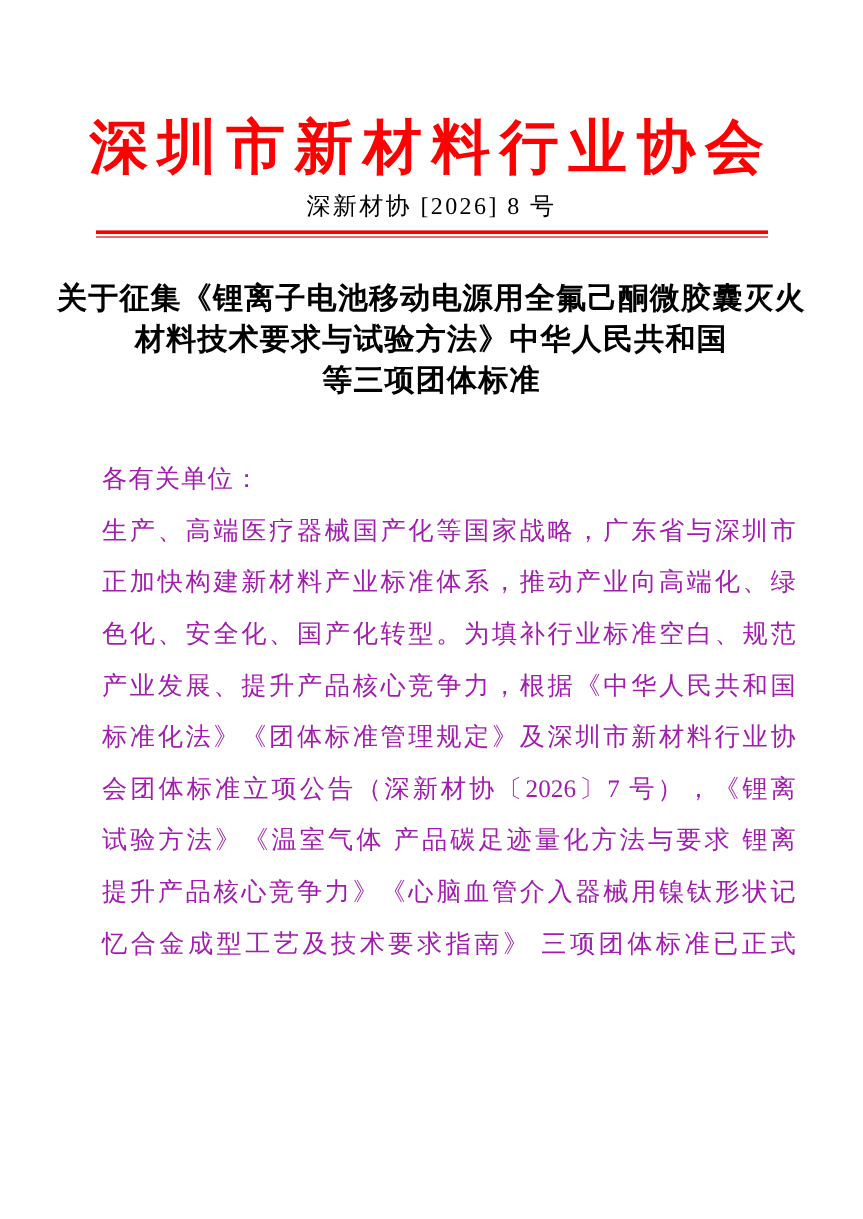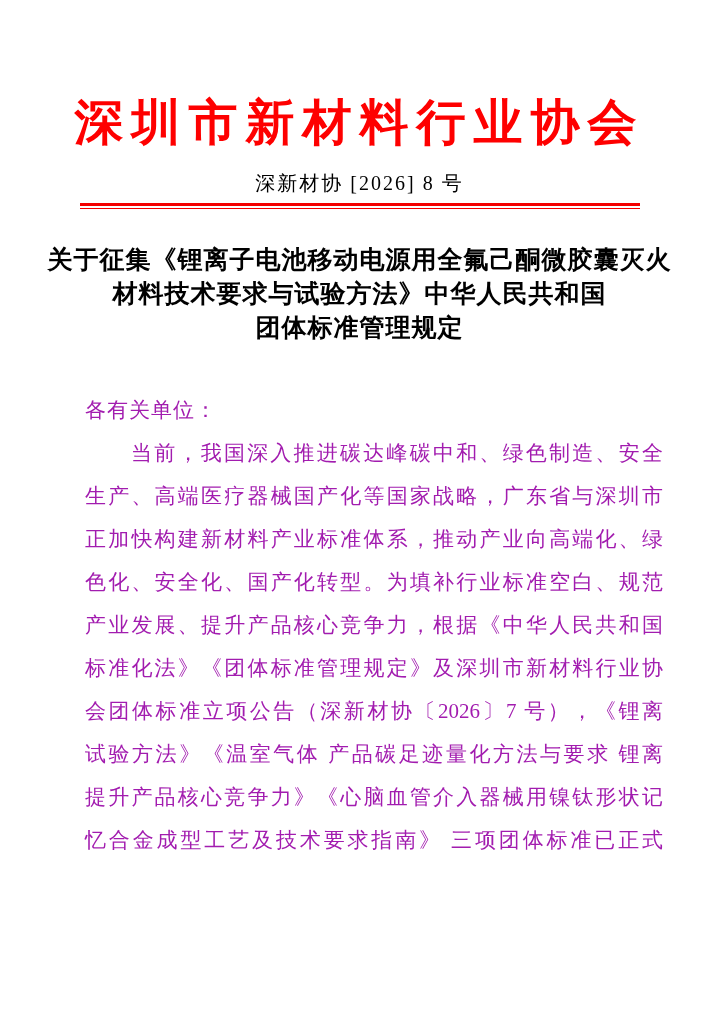--- a/index.html
+++ b/index.html
@@ -18,21 +18,21 @@
     color: #fe0000;
     font-weight: bold;
     font-size: 49px;
     line-height: 53px;
     letter-spacing: 8px;
     white-space: nowrap;
     font-family: "Liberation Serif", serif;
   }
   
   .doc-number {
-    margin-top: 23px;
+    margin-top: 12px;
     text-align: center;
     color: #000000;
     font-size: 20px;
     line-height: 22px;
     letter-spacing: 2px;
   }
   
   .red-rule {
     width: 560px;
     height: 6px;
@@ -82,28 +82,27 @@
 
   <div class="org-name">深圳市新材料行业协会</div>
 
   <div class="doc-number">深新材协 [2026] 8 号</div>
 
   <div class="red-rule"></div>
 
   <div class="doc-title">
     <div class="title-line">关于征集《锂离子电池移动电源用全氟己酮微胶囊灭火</div>
     <div class="title-line">材料技术要求与试验方法》中华人民共和国</div>
-    <div class="title-line">团体标准管理规定</div>
+    <div class="title-line">等三项团体标准</div>
   </div>
 
   <div class="doc-body">
     <div class="salutation">各有关单位：</div>
 
     <div>
-      <div class="body-line indent-first">当前，我国深入推进碳达峰碳中和、绿色制造、安全</div>
       <div class="body-line">生产、高端医疗器械国产化等国家战略，广东省与深圳市</div>
       <div class="body-line">正加快构建新材料产业标准体系，推动产业向高端化、绿</div>
       <div class="body-line">色化、安全化、国产化转型。为填补行业标准空白、规范</div>
       <div class="body-line">产业发展、提升产品核心竞争力，根据《中华人民共和国</div>
       <div class="body-line">标准化法》《团体标准管理规定》及深圳市新材料行业协</div>
       <div class="body-line">会团体标准立项公告（深新材协〔2026〕7 号），《锂离</div>
       <div class="body-line">试验方法》《温室气体 产品碳足迹量化方法与要求 锂离</div>
       <div class="body-line">提升产品核心竞争力》《心脑血管介入器械用镍钛形状记</div>
       <div class="body-line">忆合金成型工艺及技术要求指南》 三项团体标准已正式</div>
     </div>

